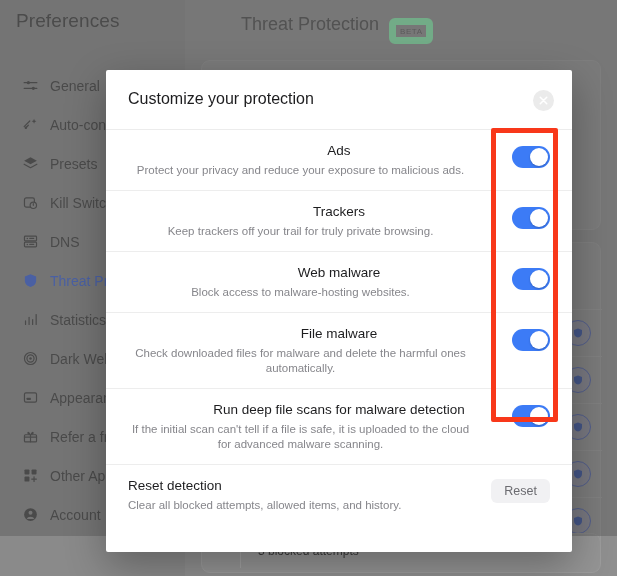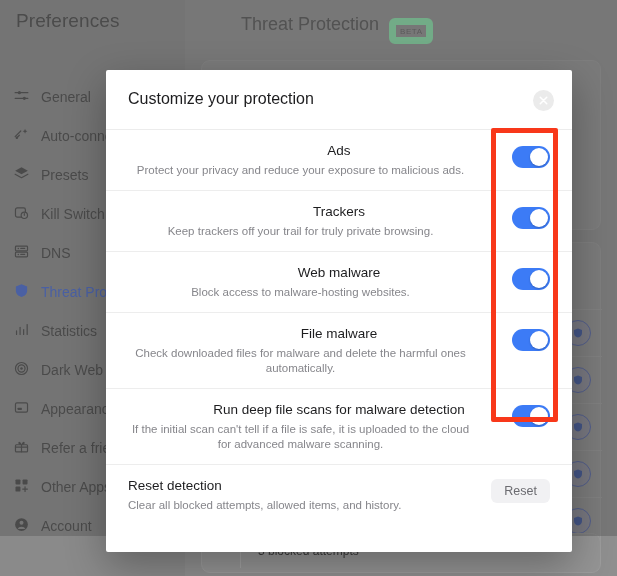--- a/index.html
+++ b/index.html
@@ -28,22 +28,22 @@
     background: #8f8f8f;
   }
 
   .prefs-title {
     position: absolute; left: 16px; top: 10px;
     font-size: 19px; color: #3d3d3d; letter-spacing: .1px;
   }
 
   .nav-list { position: absolute; left: 0; top: 66px; width: 185px; }
   .nav-item {
-    display: flex; align-items: flex-end;
-    height: 39px; padding-left: 10px;
+    display: flex; align-items: center;
+    height: 39px; padding-left: 19px;
     color: #3c3c3c; font-size: 14px;
     white-space: nowrap; overflow: hidden;
   }
   .nav-item.active { color: #3b64e0; }
   .nav-ico {
     width: 22px; height: 20px; margin-right: 9px;
     flex: 0 0 22px; display: flex; align-items: center; justify-content: center;
   }
   .nav-ico svg { display: block; }
   .nav-label { overflow: hidden; text-overflow: clip; }

